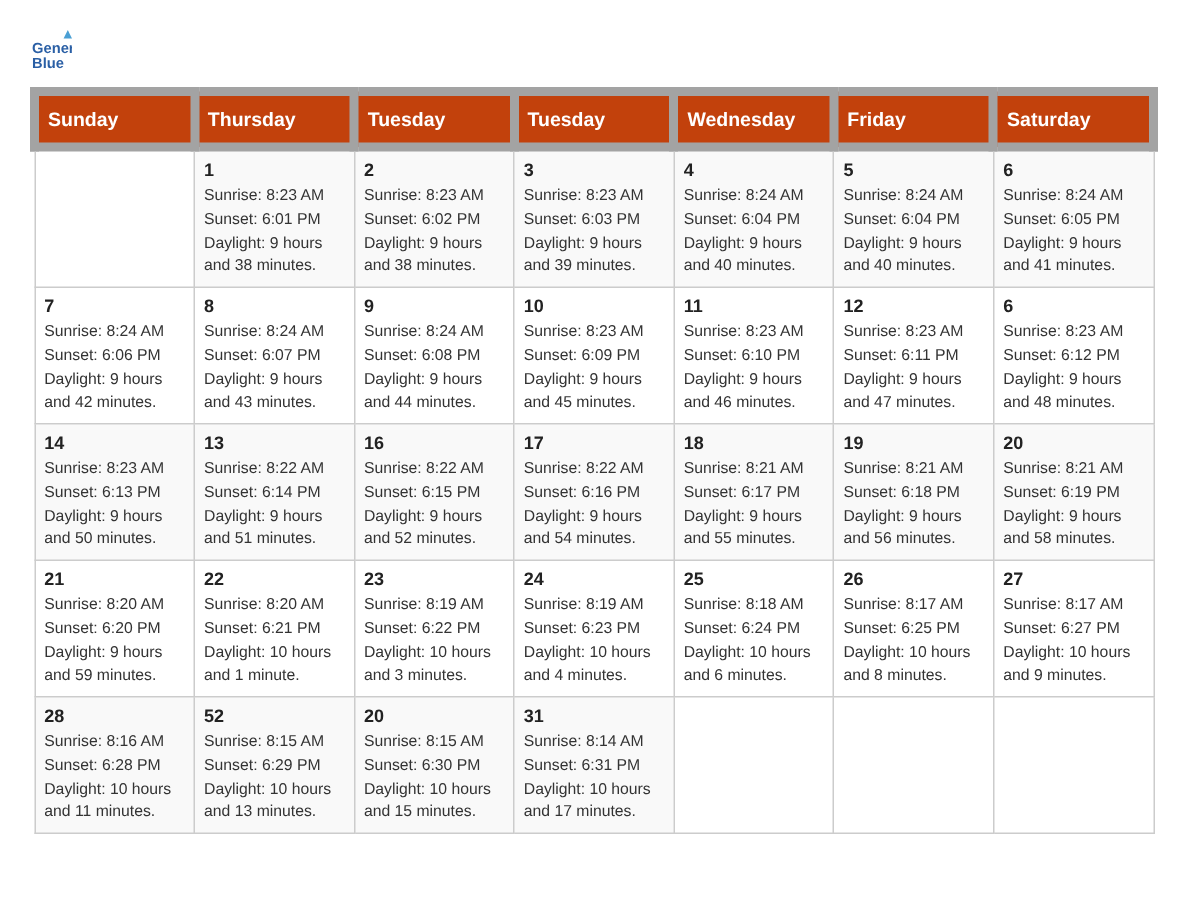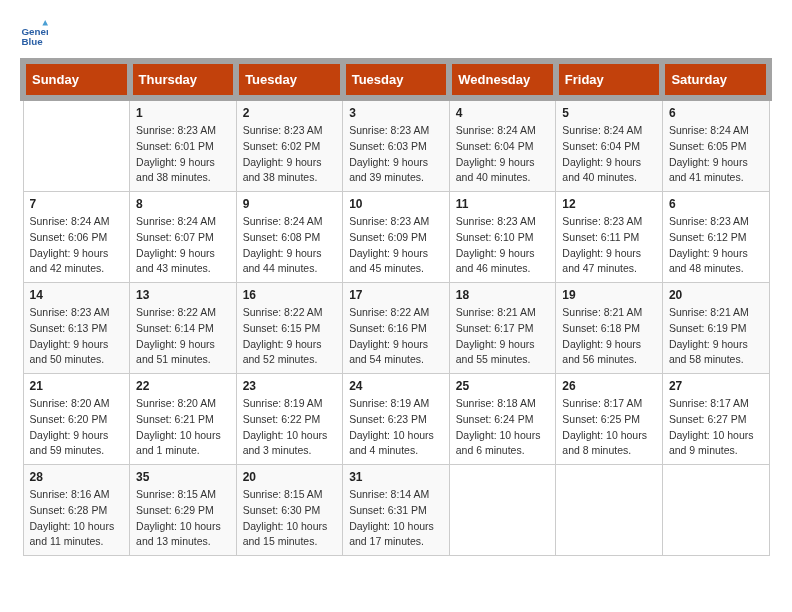--- a/index.html
+++ b/index.html
@@ -229,21 +229,21 @@
           <div class="day-number">27</div>
           <div class="day-info">Sunrise: 8:17 AM<br>Sunset: 6:27 PM<br>Daylight: 10 hours and 9 minutes.</div>
         </td>
       </tr>
       <tr>
         <td>
           <div class="day-number">28</div>
           <div class="day-info">Sunrise: 8:16 AM<br>Sunset: 6:28 PM<br>Daylight: 10 hours and 11 minutes.</div>
         </td>
         <td>
-          <div class="day-number">35</div>
+          <div class="day-number">52</div>
           <div class="day-info">Sunrise: 8:15 AM<br>Sunset: 6:29 PM<br>Daylight: 10 hours and 13 minutes.</div>
         </td>
         <td>
           <div class="day-number">20</div>
           <div class="day-info">Sunrise: 8:15 AM<br>Sunset: 6:30 PM<br>Daylight: 10 hours and 15 minutes.</div>
         </td>
         <td>
           <div class="day-number">31</div>
           <div class="day-info">Sunrise: 8:14 AM<br>Sunset: 6:31 PM<br>Daylight: 10 hours and 17 minutes.</div>
         </td>

